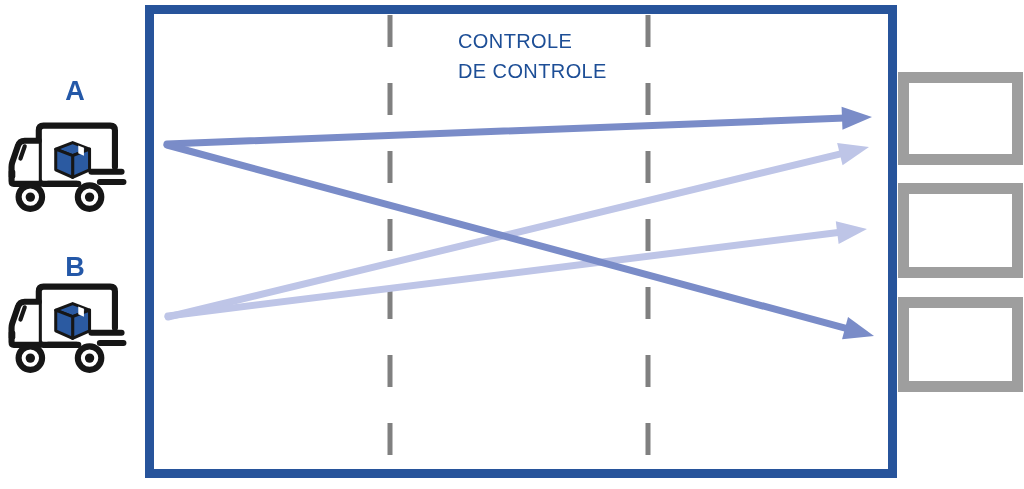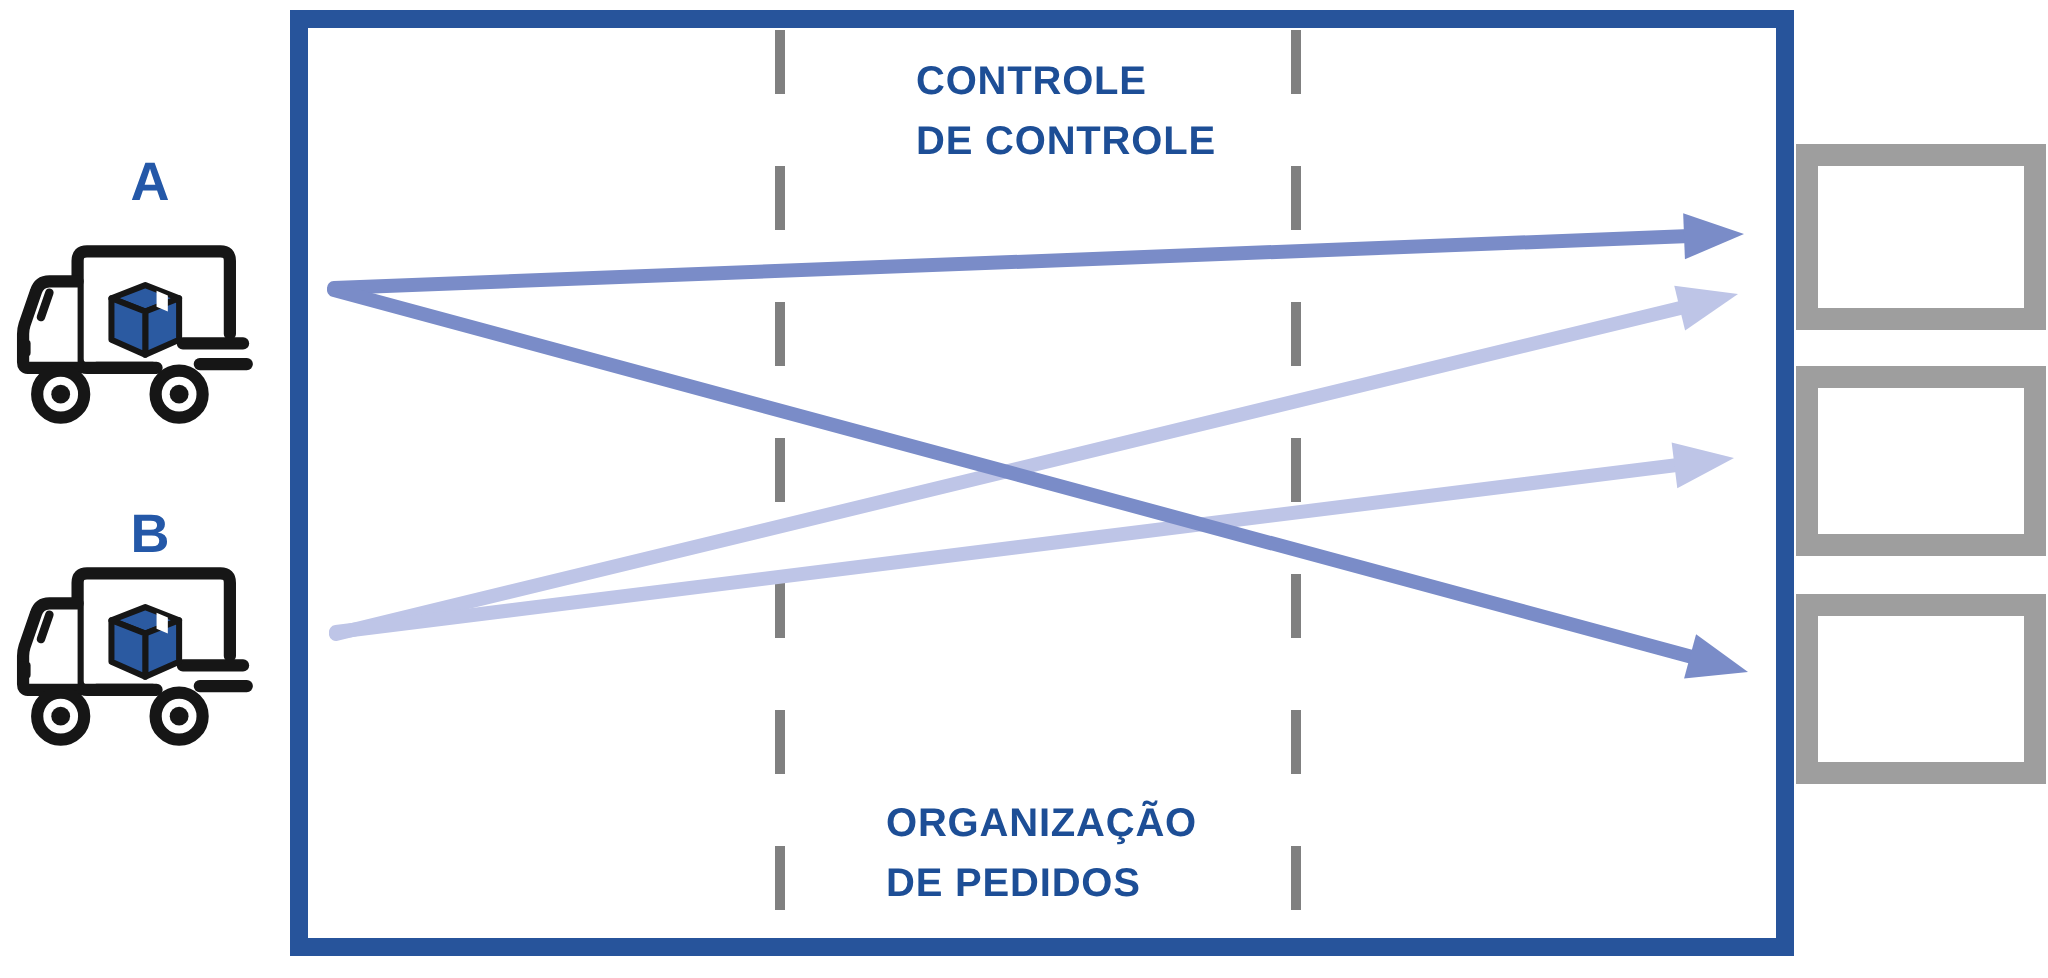--- a/index.html
+++ b/index.html
@@ -28,21 +28,21 @@
     box-sizing:border-box;
     background:transparent;
   }
   .overlay{
     position:absolute;left:0;top:0;width:1024px;height:489px;
     pointer-events:none;
   }
   .zone-label{
     position:absolute;
     color:var(--c-zone-text);
-    font-size:20px;font-weight:bold;
+    font-size:20px;font-weight:normal;
     letter-spacing:0.4px;
     line-height:30px;
     white-space:nowrap;
   }
   .zone-label span{display:block;}
   .zone-top{left:458px;top:26px;}
   .zone-bottom{left:443px;top:397px;}
   .truck-label{
     position:absolute;left:40px;width:70px;text-align:center;
     color:var(--c-truck-label);
@@ -131,22 +131,18 @@
       <line x1="167" y1="144" x2="845.0197790596449" y2="118.03328505729019" stroke="#7a8cc8" stroke-width="7" stroke-linecap="round"></line>
       <polygon points="872,117 842.4620796277104,129.63967009380707 841.581873838167,106.65651892239337" fill="#7a8cc8"></polygon>
       <line x1="167" y1="145" x2="847.9344356199791" y2="328.95824215476097" stroke="#7a8cc8" stroke-width="7" stroke-linecap="round"></line>
       <polygon points="874,336 842.0389945695972,339.27782425974334 848.0375290303564,317.07382497305883" fill="#7a8cc8"></polygon>
     </svg>
 
   <div class="zone-label zone-top">
     <span>CONTROLE</span>
     <span>DE CONTROLE</span>
   </div>
-  <div class="zone-label zone-bottom">
-    <span>ORGANIZAÇÃO</span>
-    <span>DE PEDIDOS</span>
-  </div>
 
   <div class="shelf shelf-1"></div>
   <div class="shelf shelf-2"></div>
   <div class="shelf shelf-3"></div>
 
 </div>
 
 </body></html>

